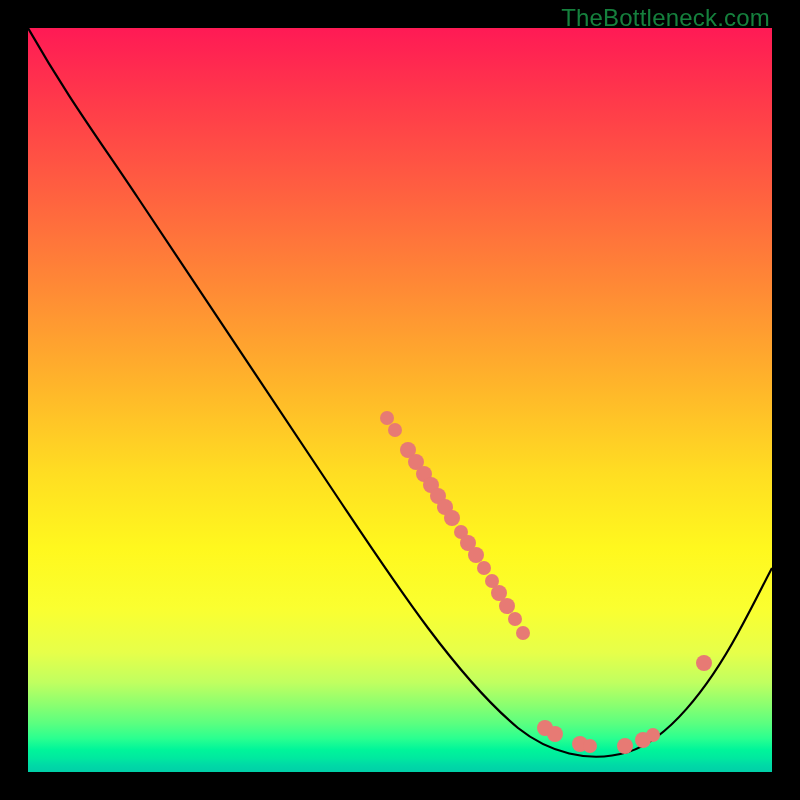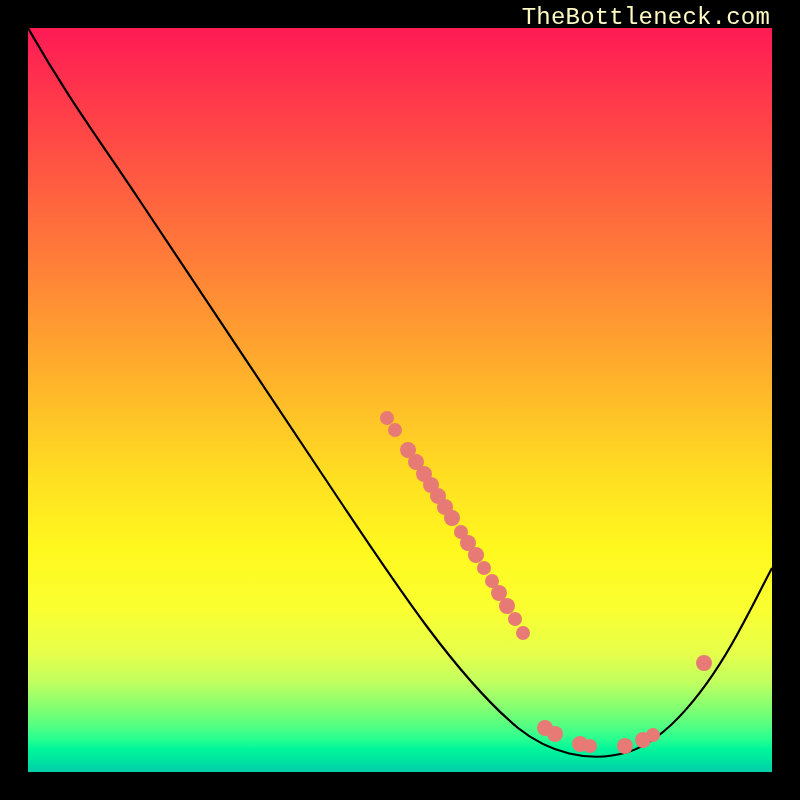--- a/index.html
+++ b/index.html
@@ -44,25 +44,24 @@
       #00f59a 97%,
       #00e8a0 98.2%,
       #00daa6 99%,
       #00cfa8 100%
     );
   }
   .watermark {
     position: absolute;
     top: 4px;
     right: 30px;
-    color: #fef9c3;
+    color: #15803d;
     font-size: 24px;
     letter-spacing: 0.2px;
     user-select: none;
-    font-family: Liberation Mono, monospace;
   }
   svg.curve {
     position: absolute;
     left: 0;
     top: 0;
     width: 744px;
     height: 744px;
     pointer-events: none;
   }
 </style>

